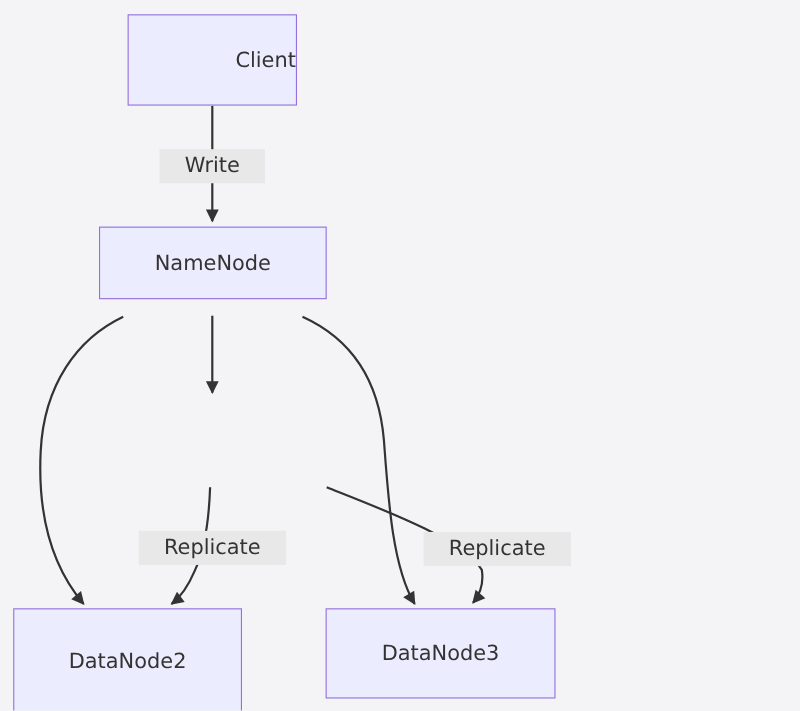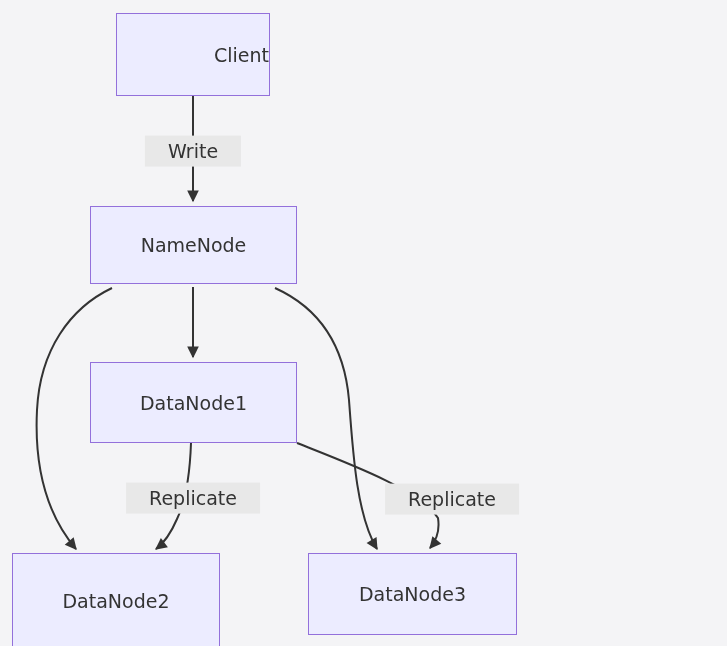--- a/index.html
+++ b/index.html
@@ -39,24 +39,24 @@
     position: absolute;
     background: var(--node-fill);
     border: 1.5px solid var(--node-border);
     display: flex;
     align-items: center;
     justify-content: center;
     font-size: 19px;
     color: var(--text);
   }
   .node-client    { left: 116px; top: 13px;  width: 154px; height: 83px; justify-content: flex-end; }
-  .node-namenode  { left: 90px;  top: 206px; width: 207px; height: 78px; }
+  .node-namenode  { left: 90px;  top: 206px; width: 207px; height: 66px; }
   .node-datanode1 { left: 90px;  top: 362px; width: 207px; height: 81px; }
   .node-datanode2 { left: 12px;  top: 553px; width: 208px; height: 95px; }
-  .node-datanode3 { left: 308px; top: 553px; width: 209px; height: 82px; }
+  .node-datanode3 { left: 296px; top: 553px; width: 209px; height: 82px; }
   .edge-label {
     position: absolute;
     transform: translate(-50%, -50%);
     background: var(--label-bg);
     color: var(--text);
     font-size: 19px;
     line-height: 1.2;
     padding: 4px 23px;
     white-space: nowrap;
   }
@@ -86,23 +86,20 @@
   <div class="edge-label edge-label-write">Write</div>
   <div class="edge-label edge-label-replicate1">Replicate</div>
   <div class="edge-label edge-label-replicate2">Replicate</div>
 
   <div class="node node-client">
     <span>Client</span>
   </div>
   <div class="node node-namenode">
     <span>NameNode</span>
   </div>
-  <div class="node node-datanode1">
-    <span>DataNode1</span>
-  </div>
   <div class="node node-datanode2">
     <span>DataNode2</span>
   </div>
   <div class="node node-datanode3">
     <span>DataNode3</span>
   </div>
 
 </div>
 
 </body></html>

